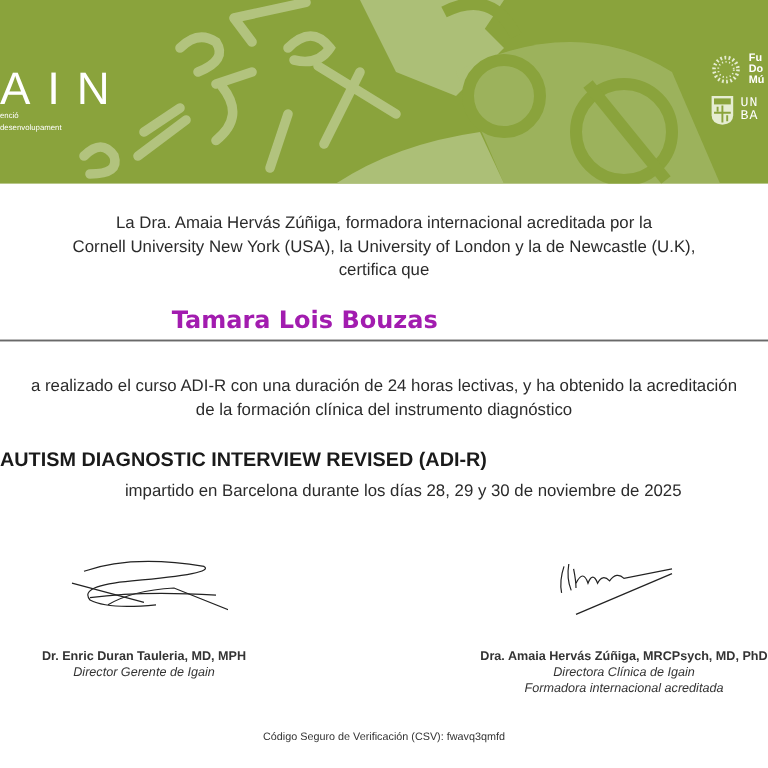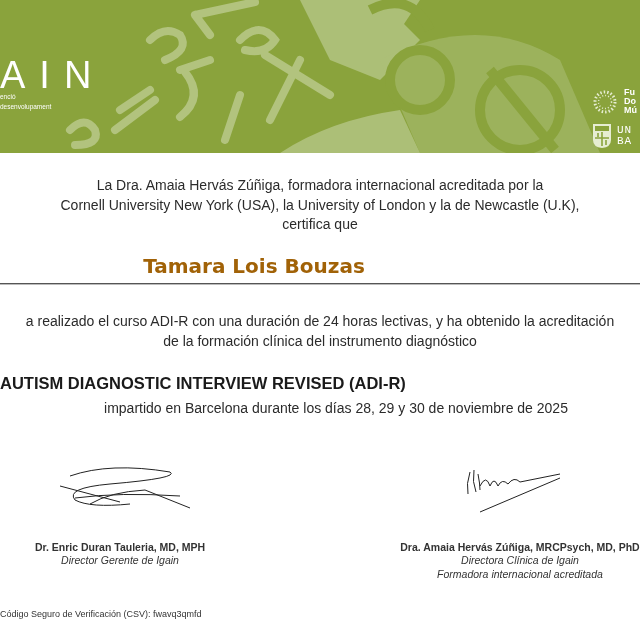--- a/index.html
+++ b/index.html
@@ -6,42 +6,42 @@
   html, body { width: 640px; height: 640px; overflow: hidden; background: #ffffff; }
   body { position: relative; font-family: "Liberation Sans", sans-serif; color: #222; }
 
   .banner { position: absolute; left: 0; top: 0; width: 640px; height: 153px; background: #8aa33c; overflow: hidden; }
   .banner svg.deco { position: absolute; left: 0; top: 0; }
 
   .logo-left { position: absolute; left: 0; top: 60px; color: #fff; }
   .logo-left .brand { font-family: Liberation Sans, sans-serif; font-weight: 300; font-size: 38px; letter-spacing: 14px; line-height: 30px; }
   .logo-left .sub { font-size: 6.5px; line-height: 7px; margin-top: 3px; }
 
-  .logo-right { position: absolute; left: 592px; top: 44px; color: #fff; margin-top: 44px; }
+  .logo-right { position: absolute; left: 592px; top: 44px; color: #fff; }
   .fund-row { display: flex; align-items: center; }
   .fund-row .txt { font-weight: bold; font-size: 9px; line-height: 9px; margin-left: 6px; }
   .ub-row { display: flex; align-items: center; margin-top: 8px; }
   .ub-row .txt { font-family: Liberation Mono, monospace; font-size: 11px; line-height: 11px; margin-left: 5px; letter-spacing: 1px; }
 
   .intro { position: absolute; left: 0; top: 176px; width: 640px; text-align: center; font-size: 14px; line-height: 19.5px; color: #2b2b2b; }
-  .name { position: absolute; left: 0; top: 254px; width: 508px; text-align: center; font-family: "DejaVu Sans", sans-serif; font-weight: bold; font-size: 20px; color: #a16207; }
+  .name { position: absolute; left: 0; top: 254px; width: 508px; text-align: center; font-family: "DejaVu Sans", sans-serif; font-weight: bold; font-size: 20px; color: #a21caf; }
   .rule { position: absolute; left: 0; top: 283px; width: 640px; height: 2px; background: #555; border-bottom: 1px solid #bbb; }
 
   .body-text { position: absolute; left: -30px; top: 311px; width: 700px; text-align: center; font-size: 14px; line-height: 20px; color: #2b2b2b; white-space: nowrap; }
   .course-title { position: absolute; left: 0; top: 374px; width: 640px; font-weight: bold; font-size: 16.5px; color: #1a1a1a; }
   .course-dates { position: absolute; left: 0; top: 400px; width: 640px; text-align: center; font-size: 14px; color: #2b2b2b; margin-left: 16px; }
 
   .sig { position: absolute; text-align: center; }
   .sig .sname { font-weight: bold; font-size: 10.5px; color: #333; white-space: nowrap; margin-top: 25px; }
   .sig .role { font-style: italic; font-size: 10.5px; color: #333; line-height: 14px; white-space: nowrap; }
   .sig1 { left: 10px; top: 464px; width: 220px; }
   .sig2 { left: 370px; top: 464px; width: 300px; }
   .sig svg { display: block; margin: 0 auto; }
 
-  .csv { position: absolute; left: 0; top: 609px; width: 640px; text-align: left; font-size: 9px; color: #333; }
+  .csv { position: absolute; left: 0; top: 609px; width: 640px; text-align: center; font-size: 9px; color: #333; }
 </style>
 </head>
 <body>
 
 <div class="banner">
   <svg class="deco" width="640" height="153" viewBox="0 0 640 153">
     <g fill="none" stroke="#b9c98a" stroke-width="8" stroke-linecap="round" opacity="0.85">
       <path d="M195 15 L255 2 M195 15 L210 35"></path>
       <path d="M240 40 q20 -20 35 0 q-10 15 -30 10"></path>
       <path d="M150 40 q15 -15 30 -5 q10 15 -15 25"></path>

